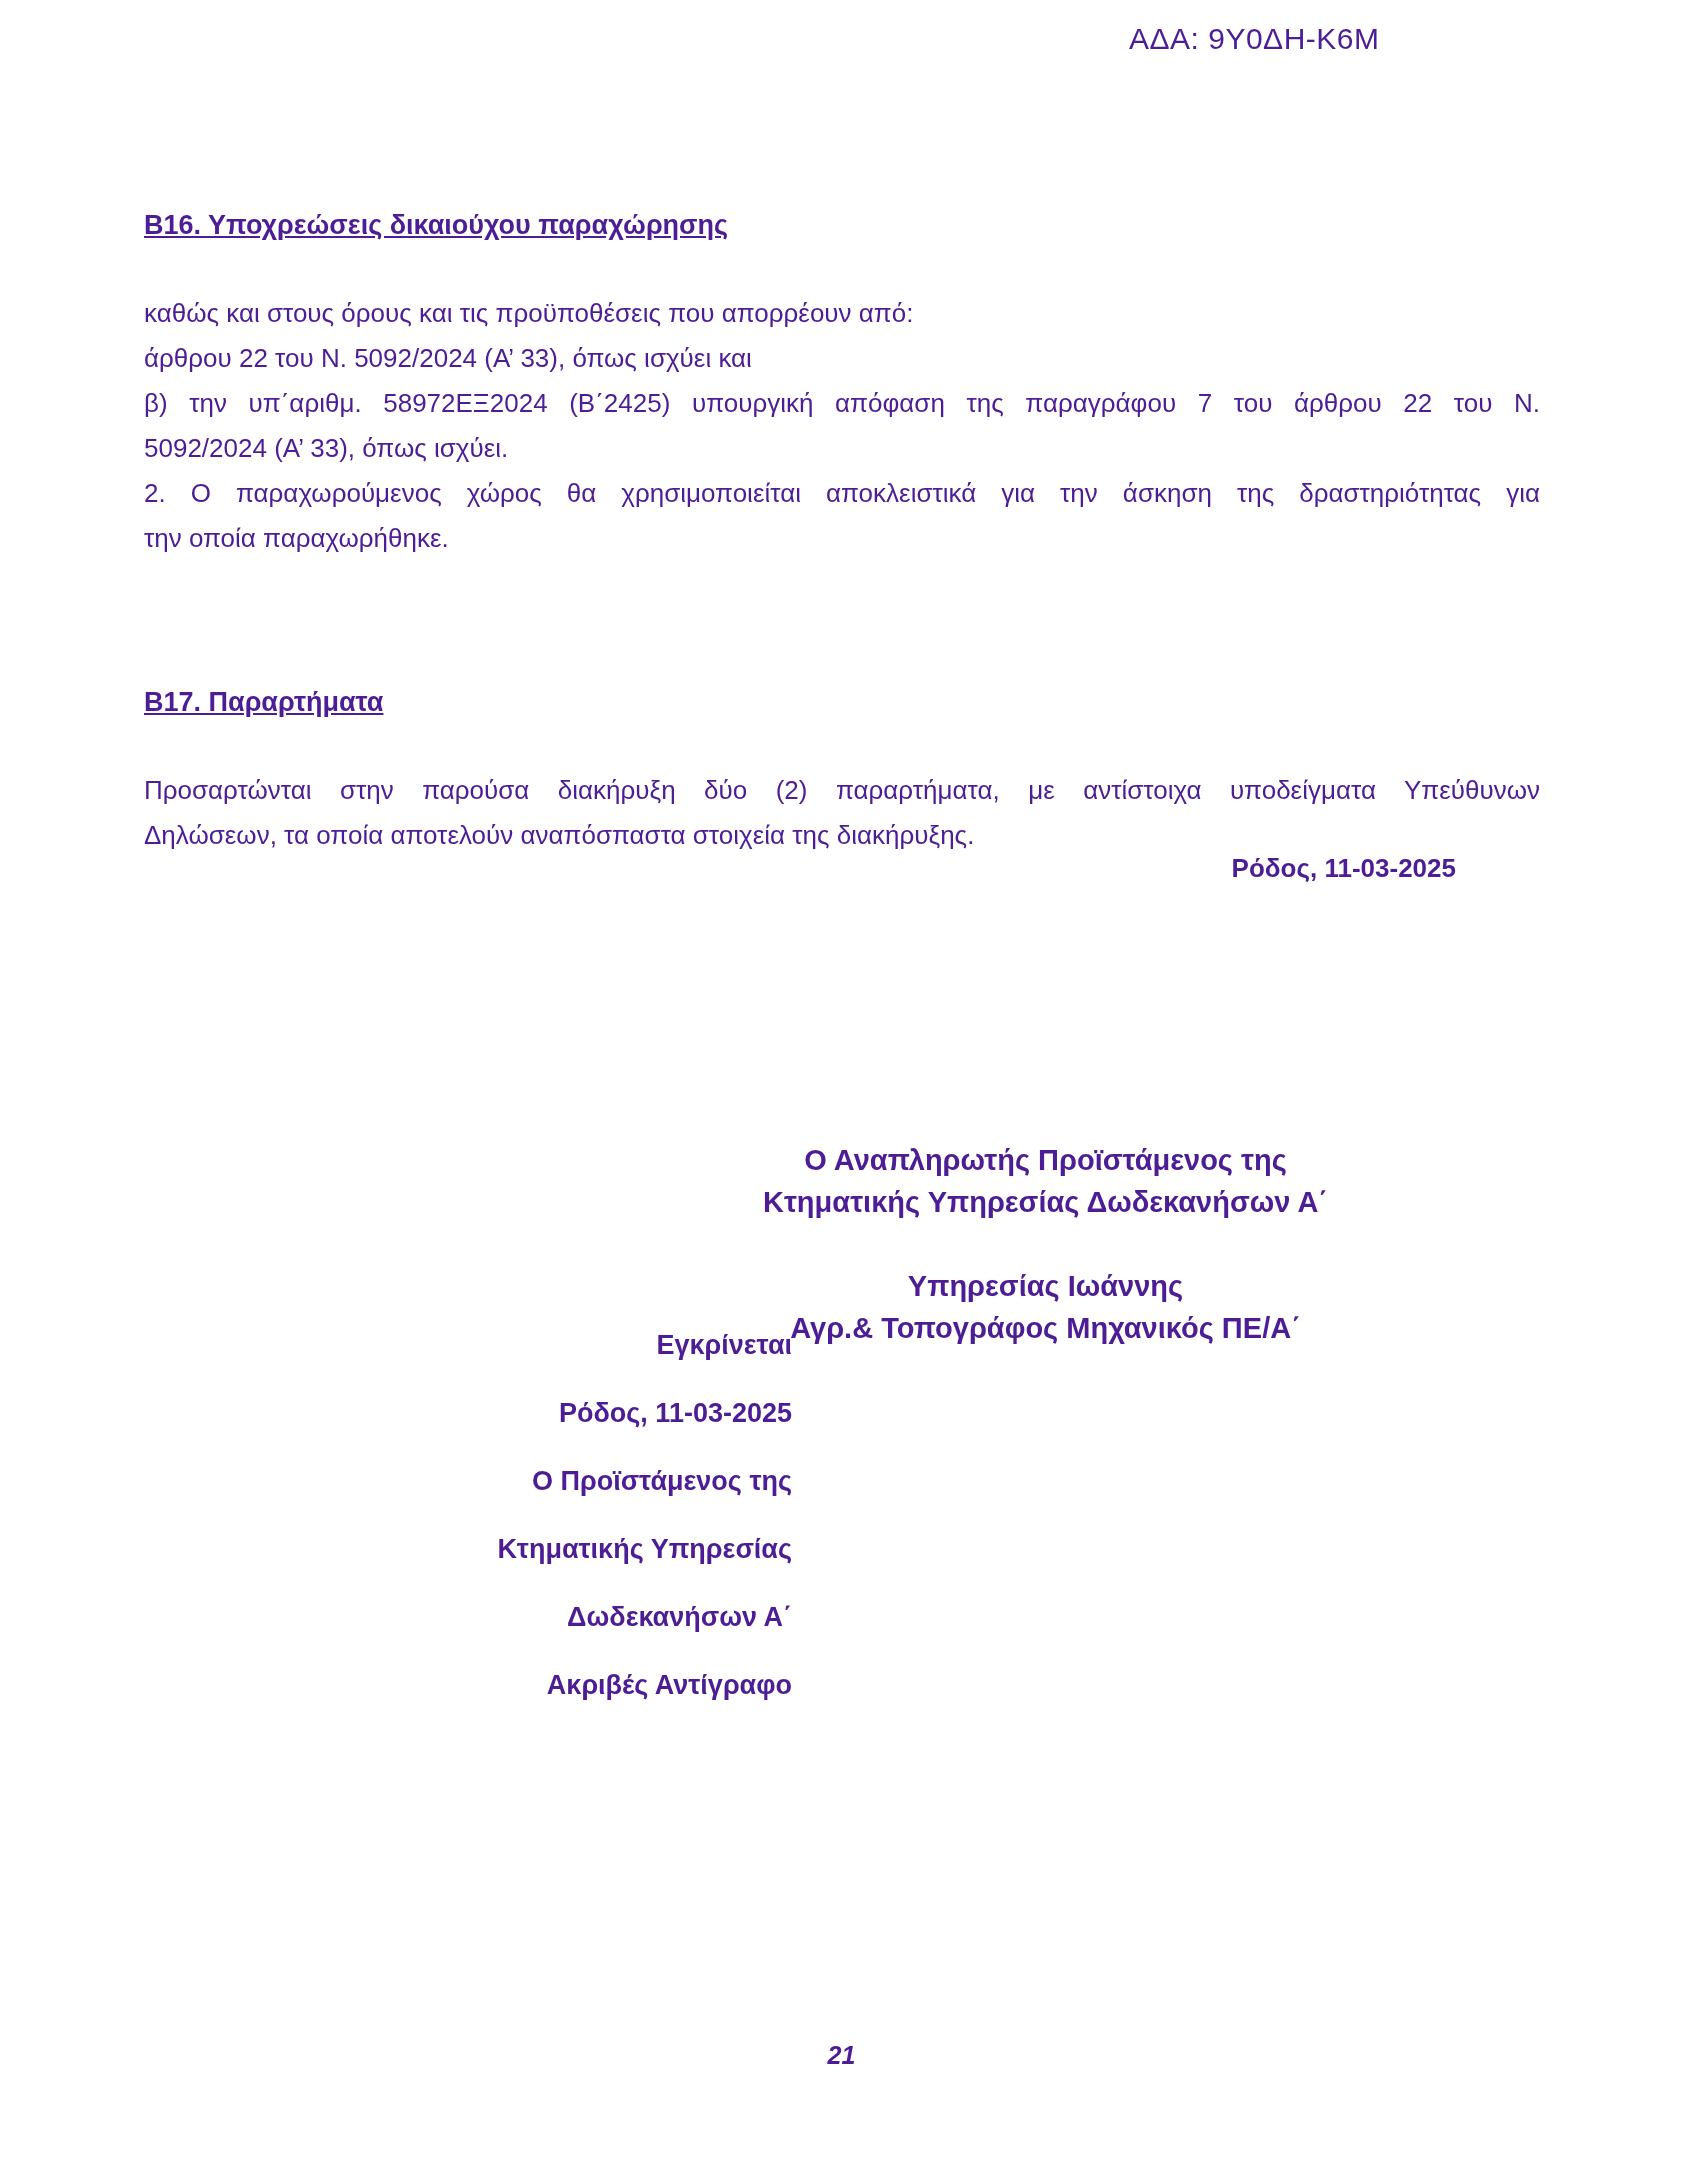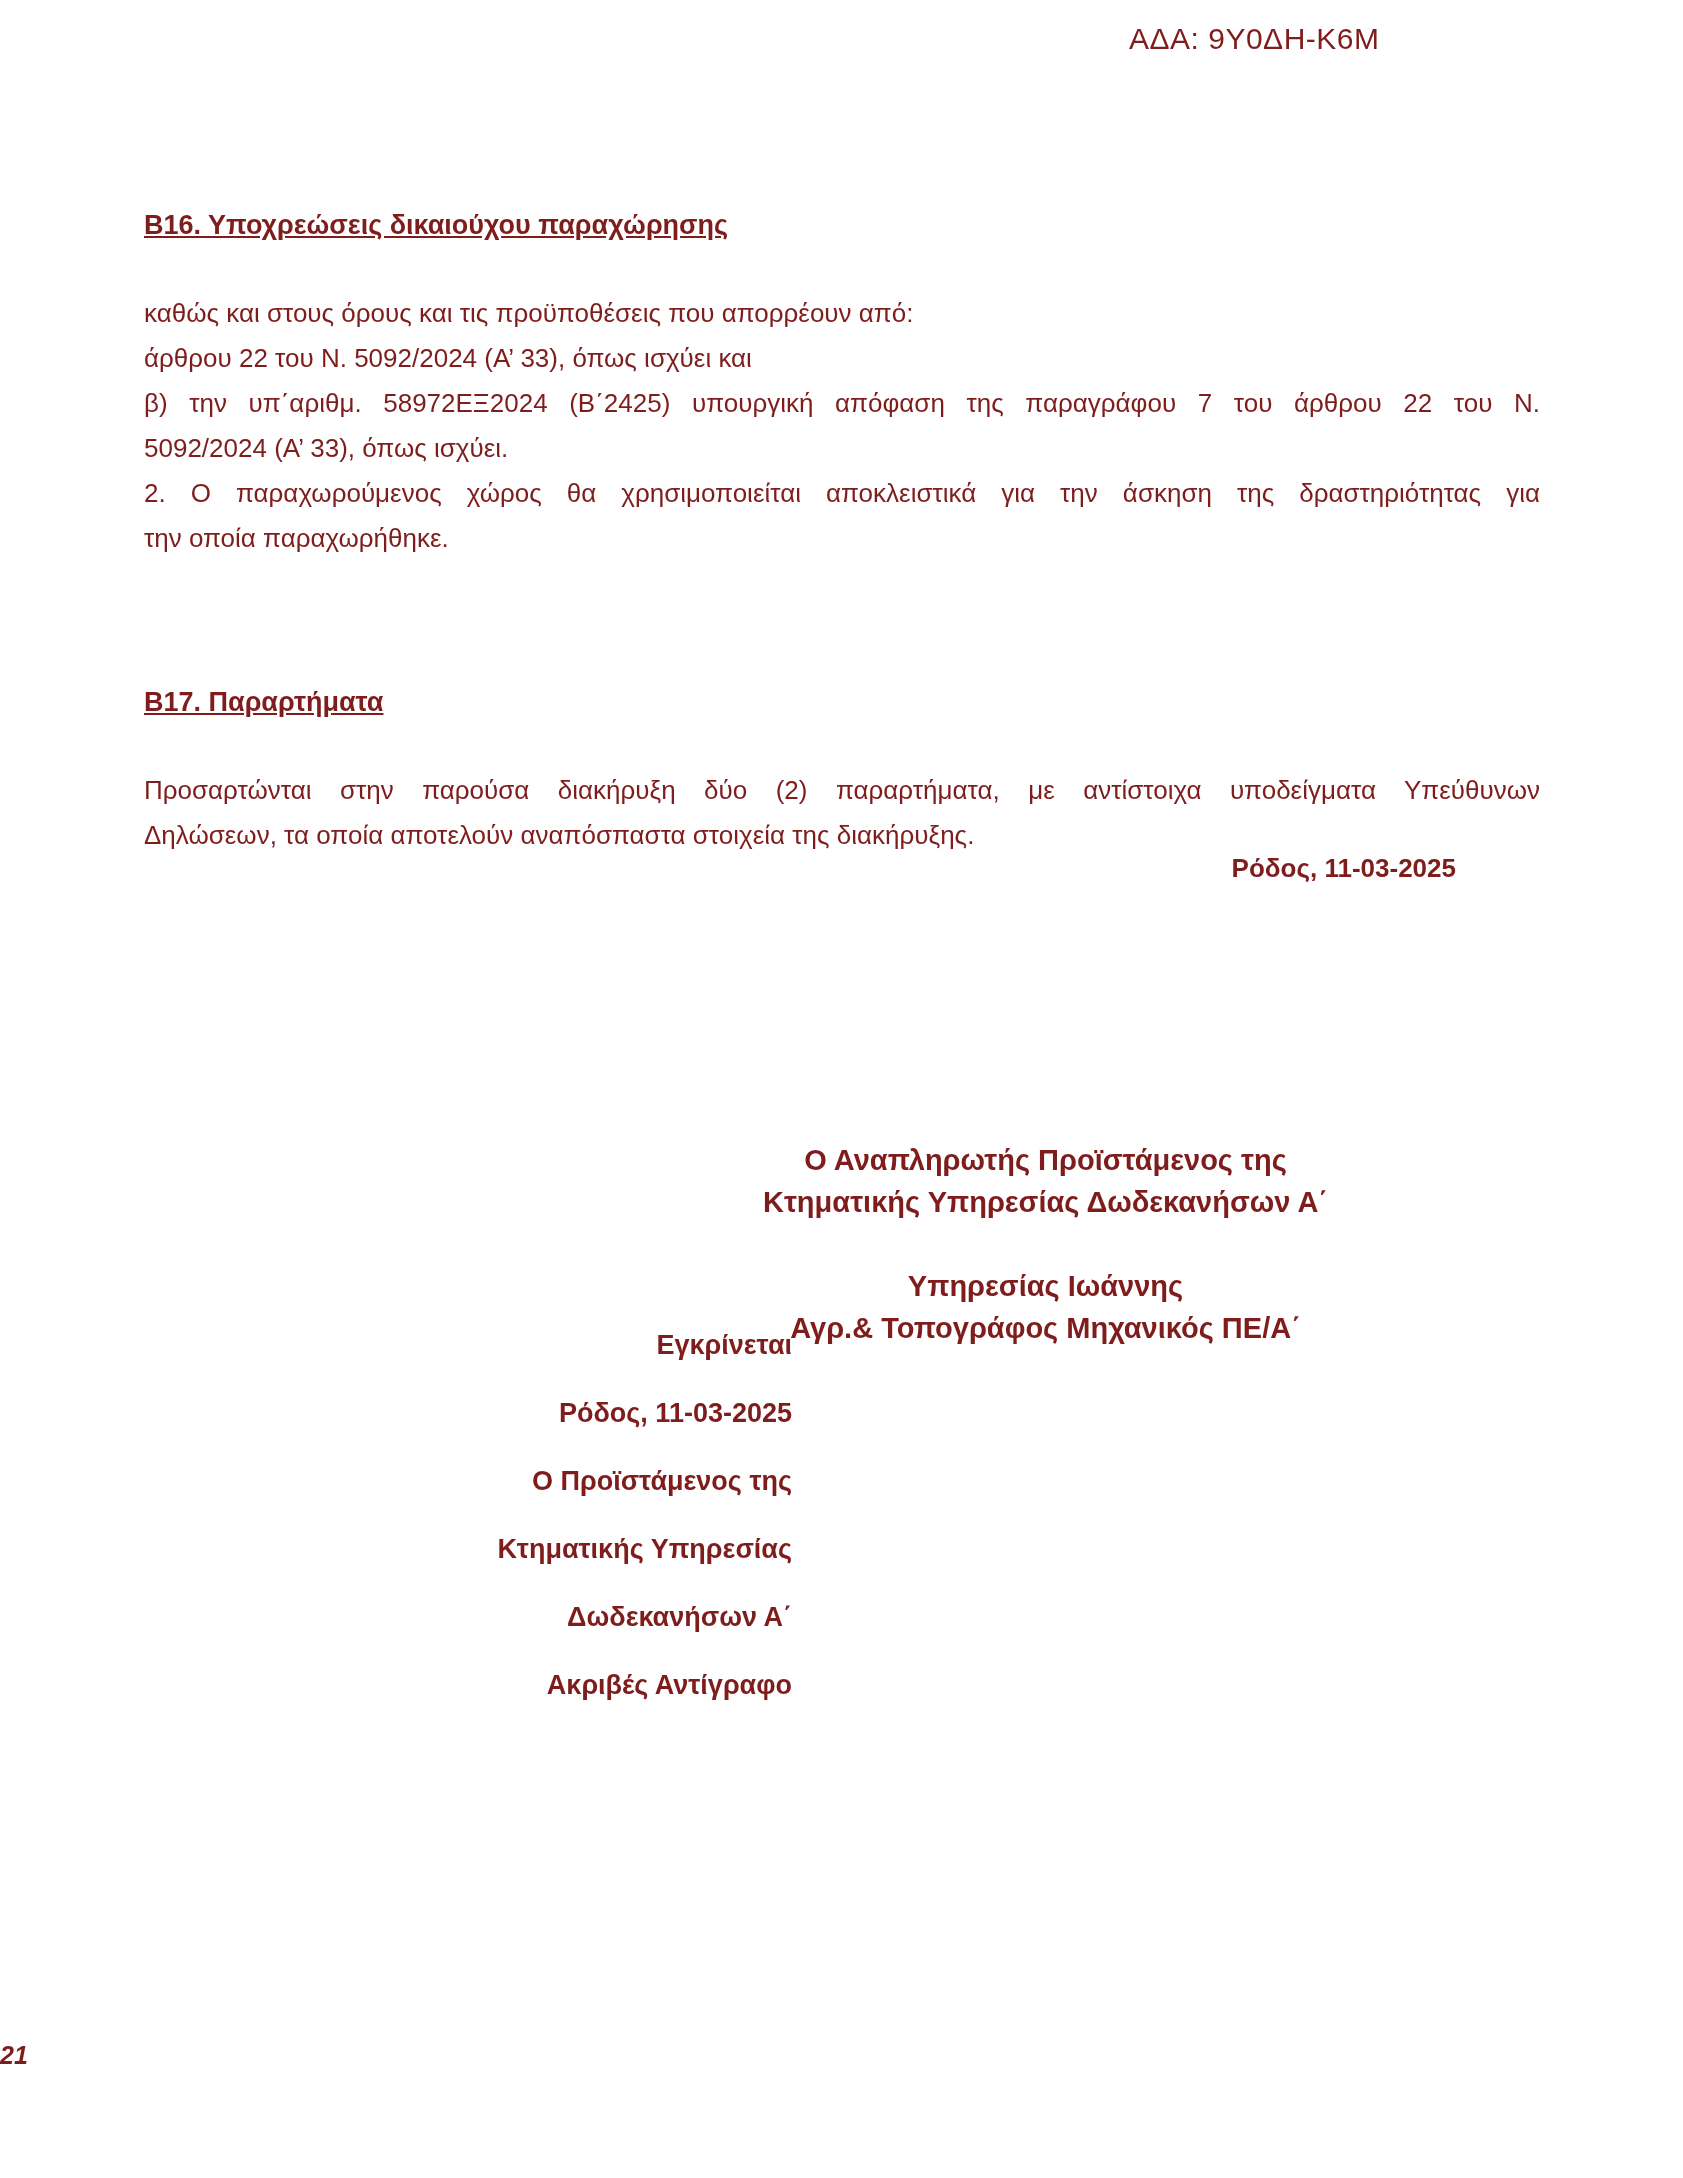--- a/index.html
+++ b/index.html
@@ -1,21 +1,21 @@
 <!DOCTYPE html>
 <html><head>
 <meta charset="utf-8">
 <style>
   html,body{margin:0;padding:0;background:#e8e8e8;}
   .page{
     position:relative;
     width:1683px;height:2178px;
     background:#ffffff;
     font-family:"Liberation Sans","DejaVu Sans",sans-serif;
-    color:#7f1d1d;
+    color:#4c1d95;
     margin:0 auto;
     overflow:hidden;
   }
   .ada{
     position:absolute;top:22px;left:1129px;
     font-size:30px;letter-spacing:0.5px;
   }
   .heading{
     position:absolute;left:144px;width:1396px;
     font-size:27px;font-weight:bold;text-decoration:underline;
@@ -43,21 +43,21 @@
   }
   .sig-right .sline{height:42px;line-height:42px;}
   .sig-right .gap{height:42px;}
   .sig-left{
     position:absolute;left:198px;width:594px;
     font-size:27px;font-weight:bold;text-align:right;
   }
   .sig-left .lline{height:28px;line-height:28px;margin-bottom:40px;}
   .pageno{
     position:absolute;left:0;top:2041px;width:1683px;
-    text-align:left;font-size:25px;font-weight:bold;font-style:italic;
+    text-align:center;font-size:25px;font-weight:bold;font-style:italic;
   }
 </style>
 </head>
 <body>
 
 <div class="page">
 
   <div class="ada">ΑΔΑ: 9Υ0ΔΗ-Κ6Μ</div>
 
   <div class="heading" style="top:210px">Β16. Υποχρεώσεις δικαιούχου παραχώρησης</div>

